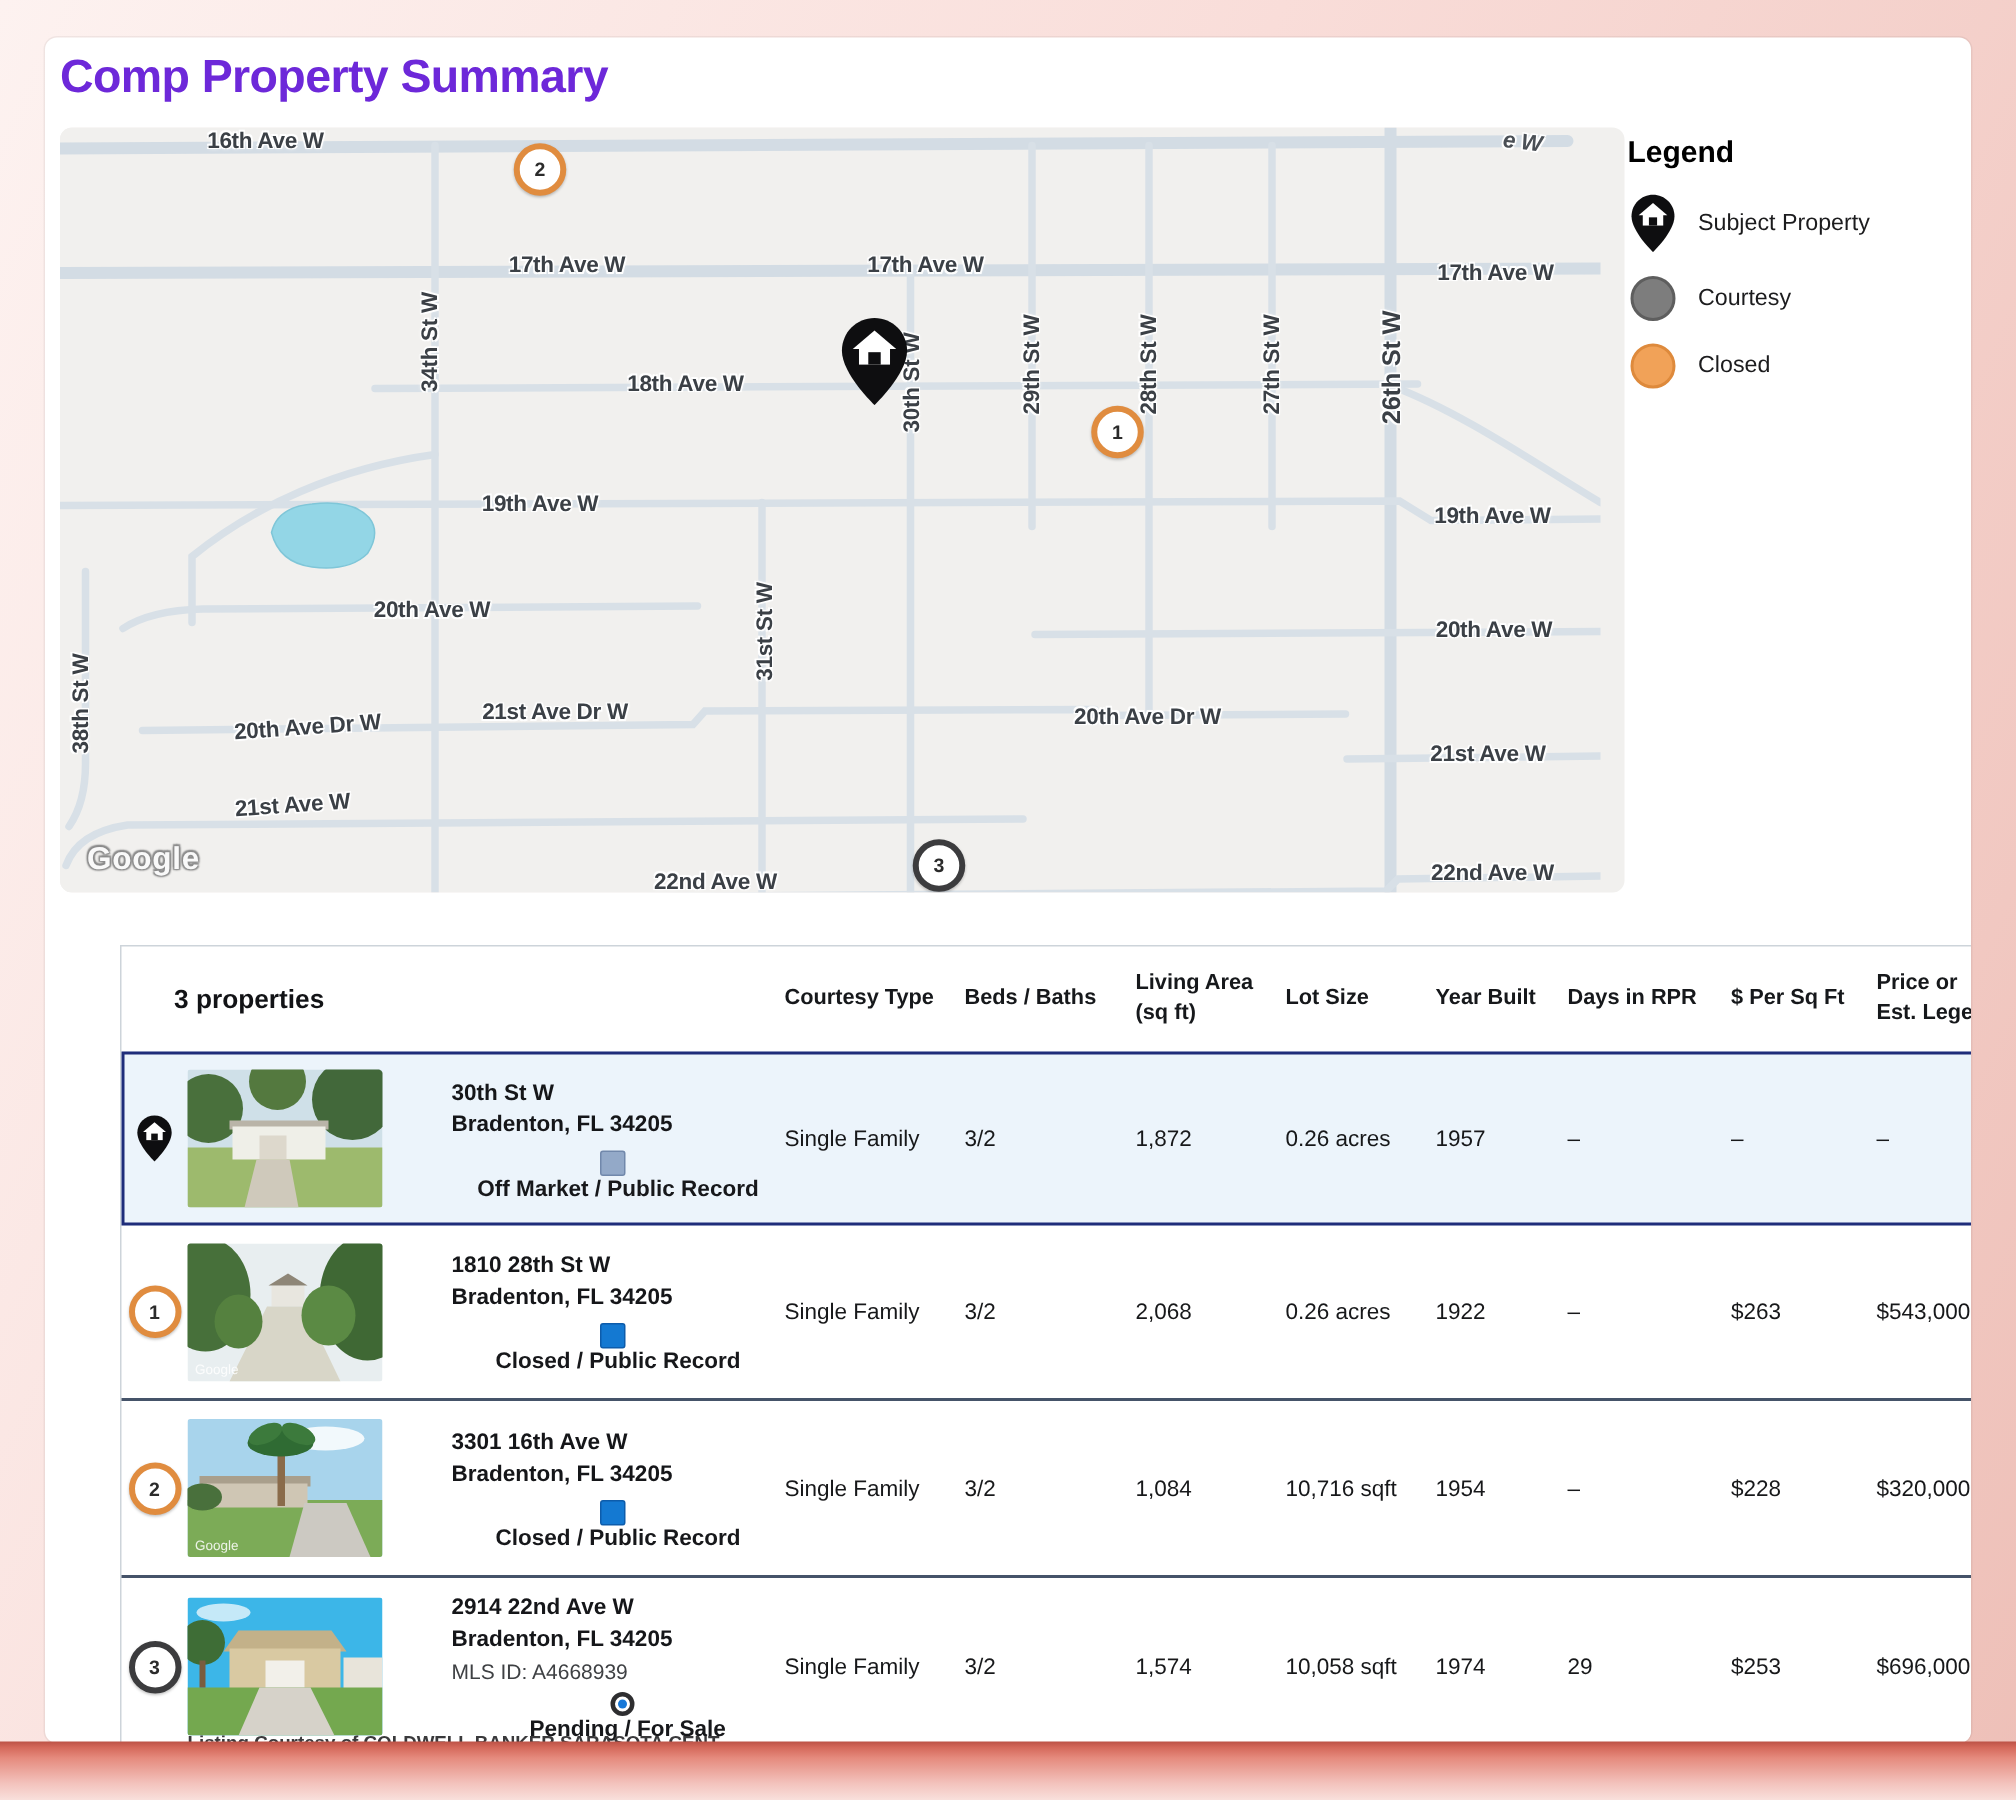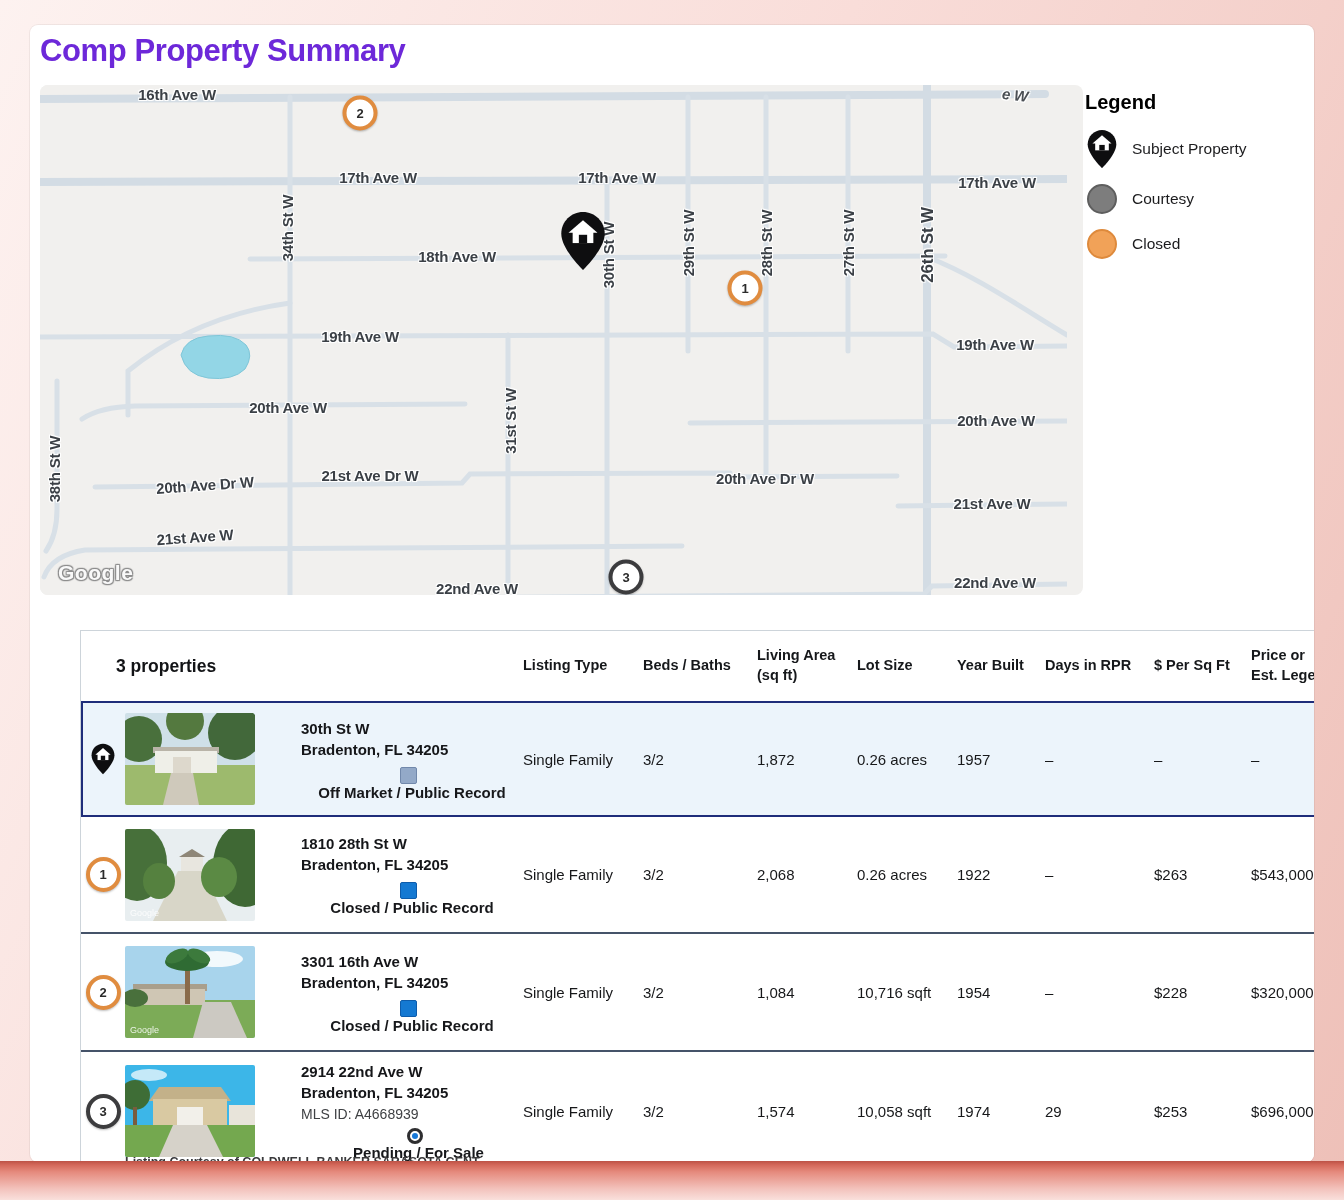--- a/index.html
+++ b/index.html
@@ -212,21 +212,21 @@
         </span>
       <span class="legend-label">Closed</span>
     </div>
   </div>
 
   <div class="comps-table">
 
     <div class="trow thead">
       <div class="count-label">3 properties</div>
       <div class="hcell">
-          <span>Listing Type</span>
+          <span>Courtesy Type</span>
         </div>
       <div class="hcell">
           <span>Beds / Baths</span>
         </div>
       <div class="hcell">
           <span>Living Area</span>
           <span>(sq ft)</span>
         </div>
       <div class="hcell">
           <span>Lot Size</span>

